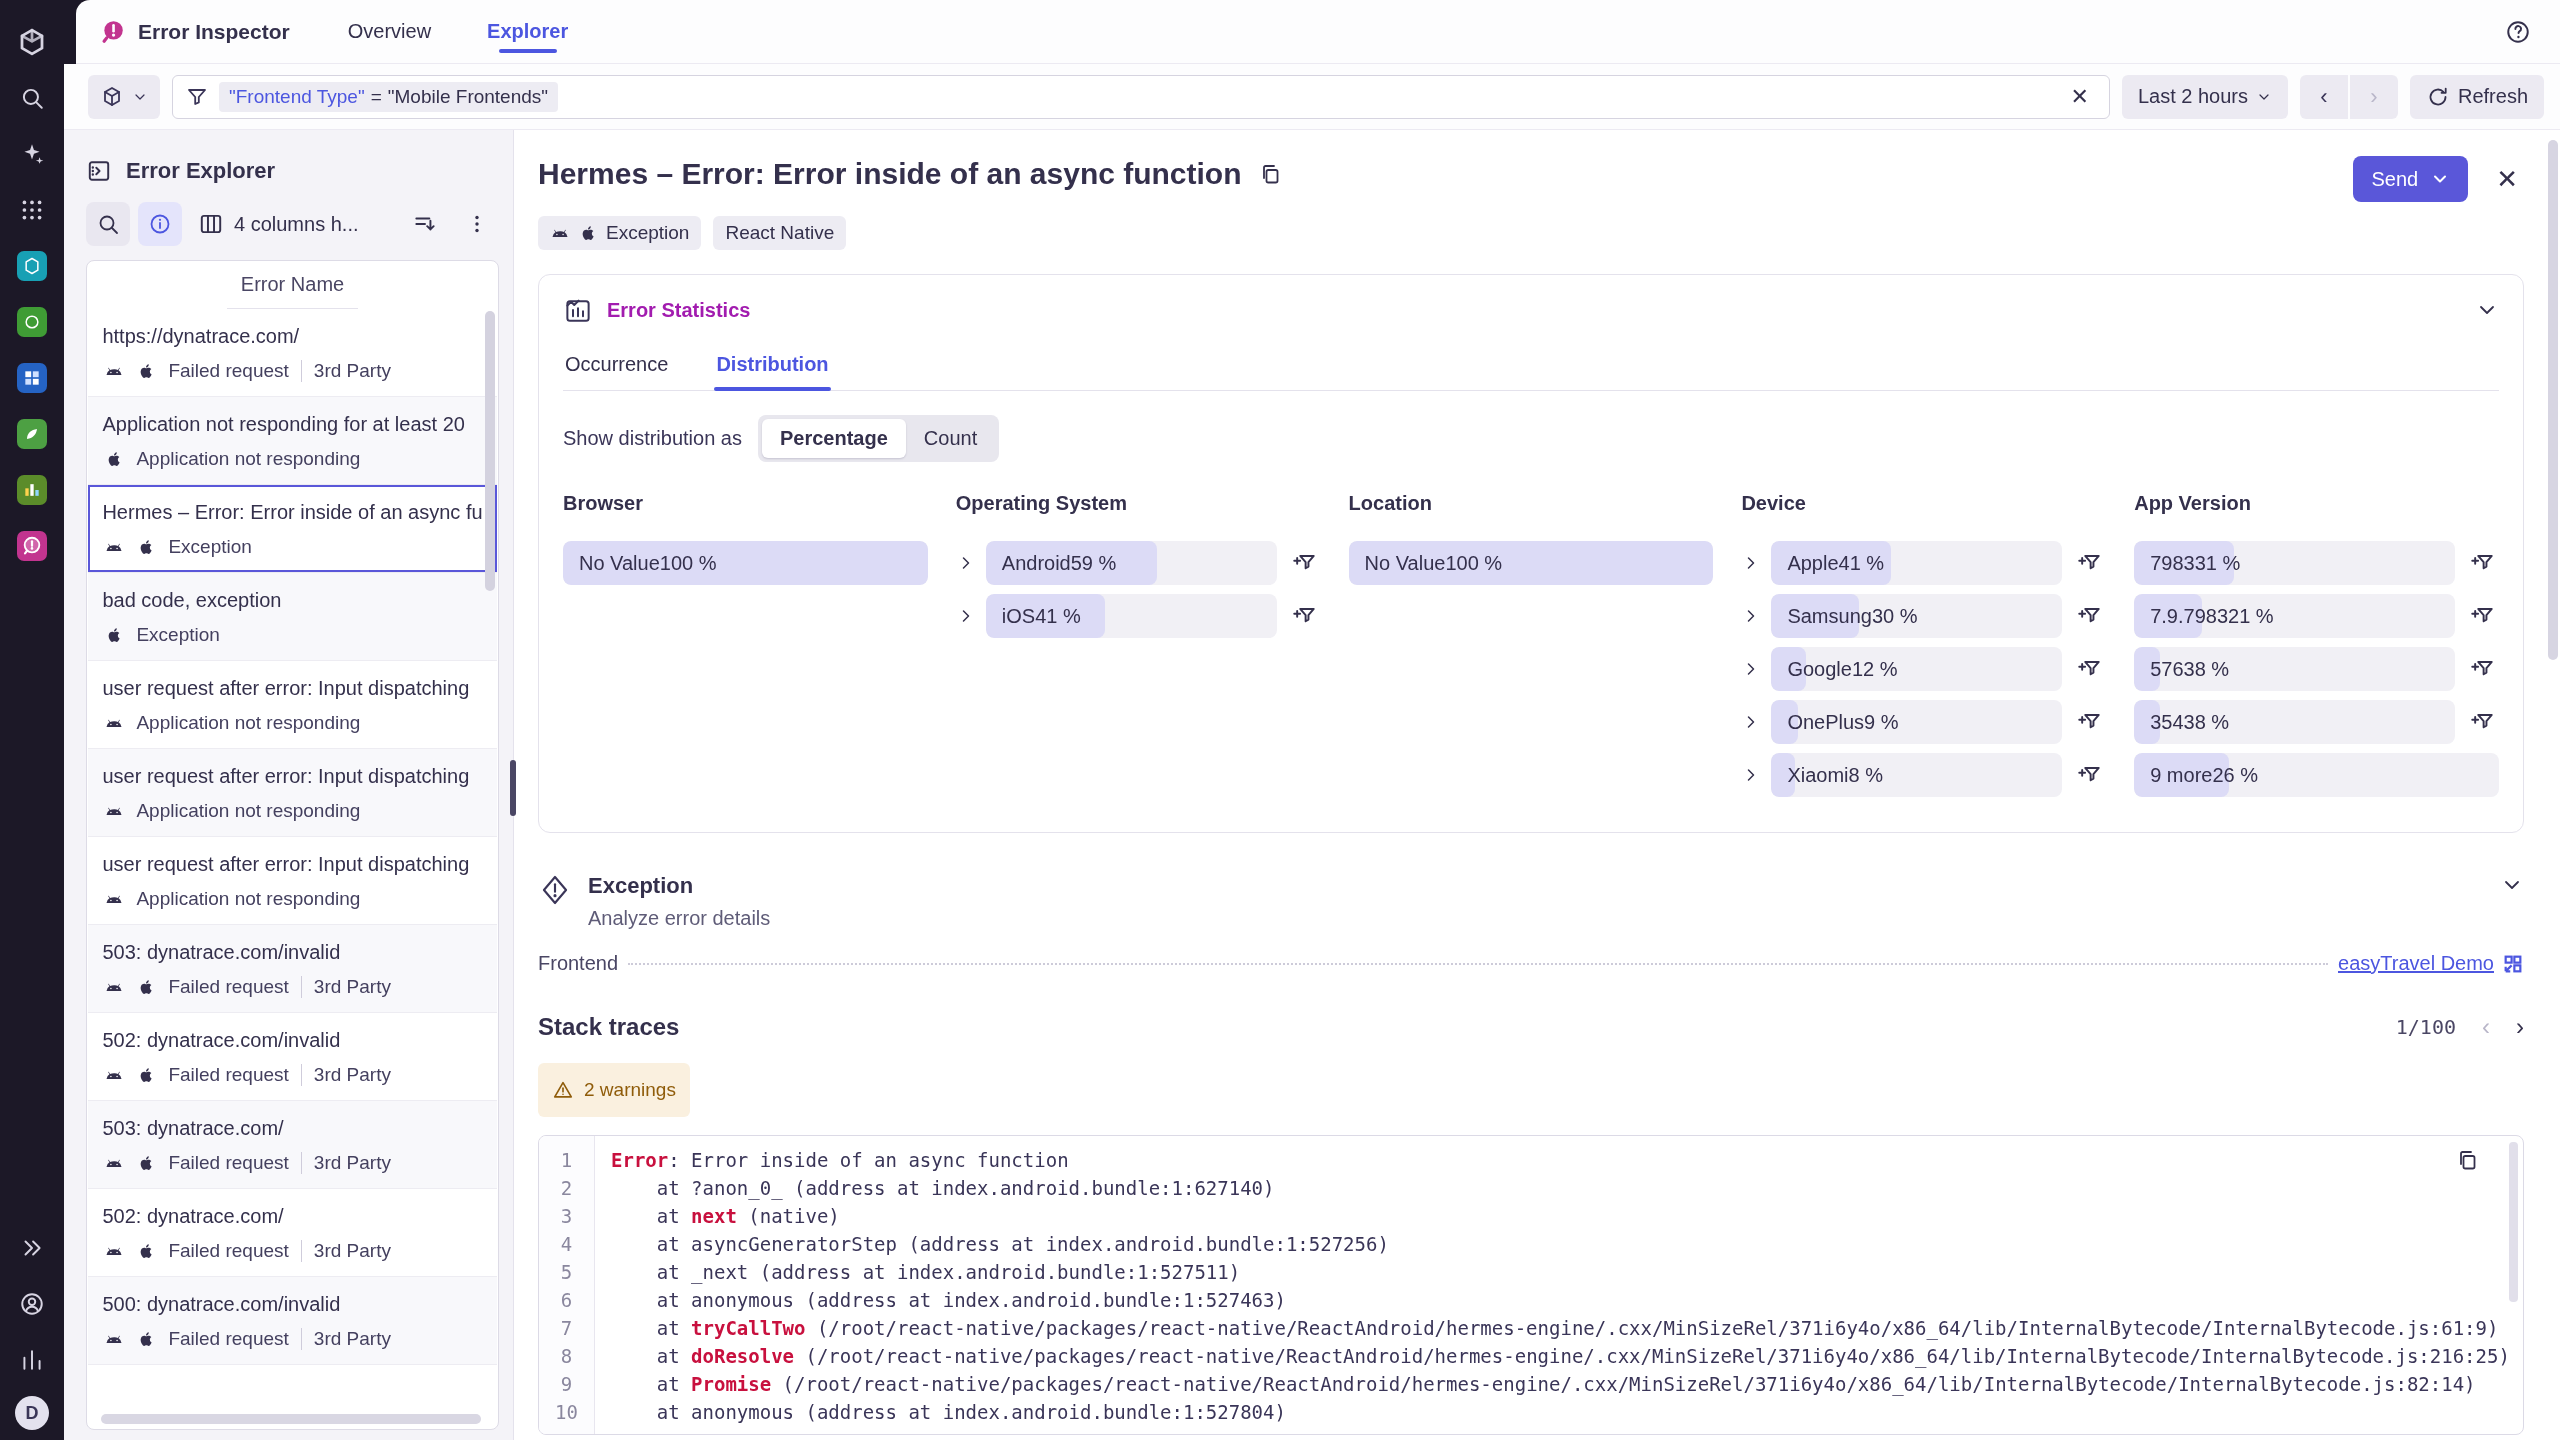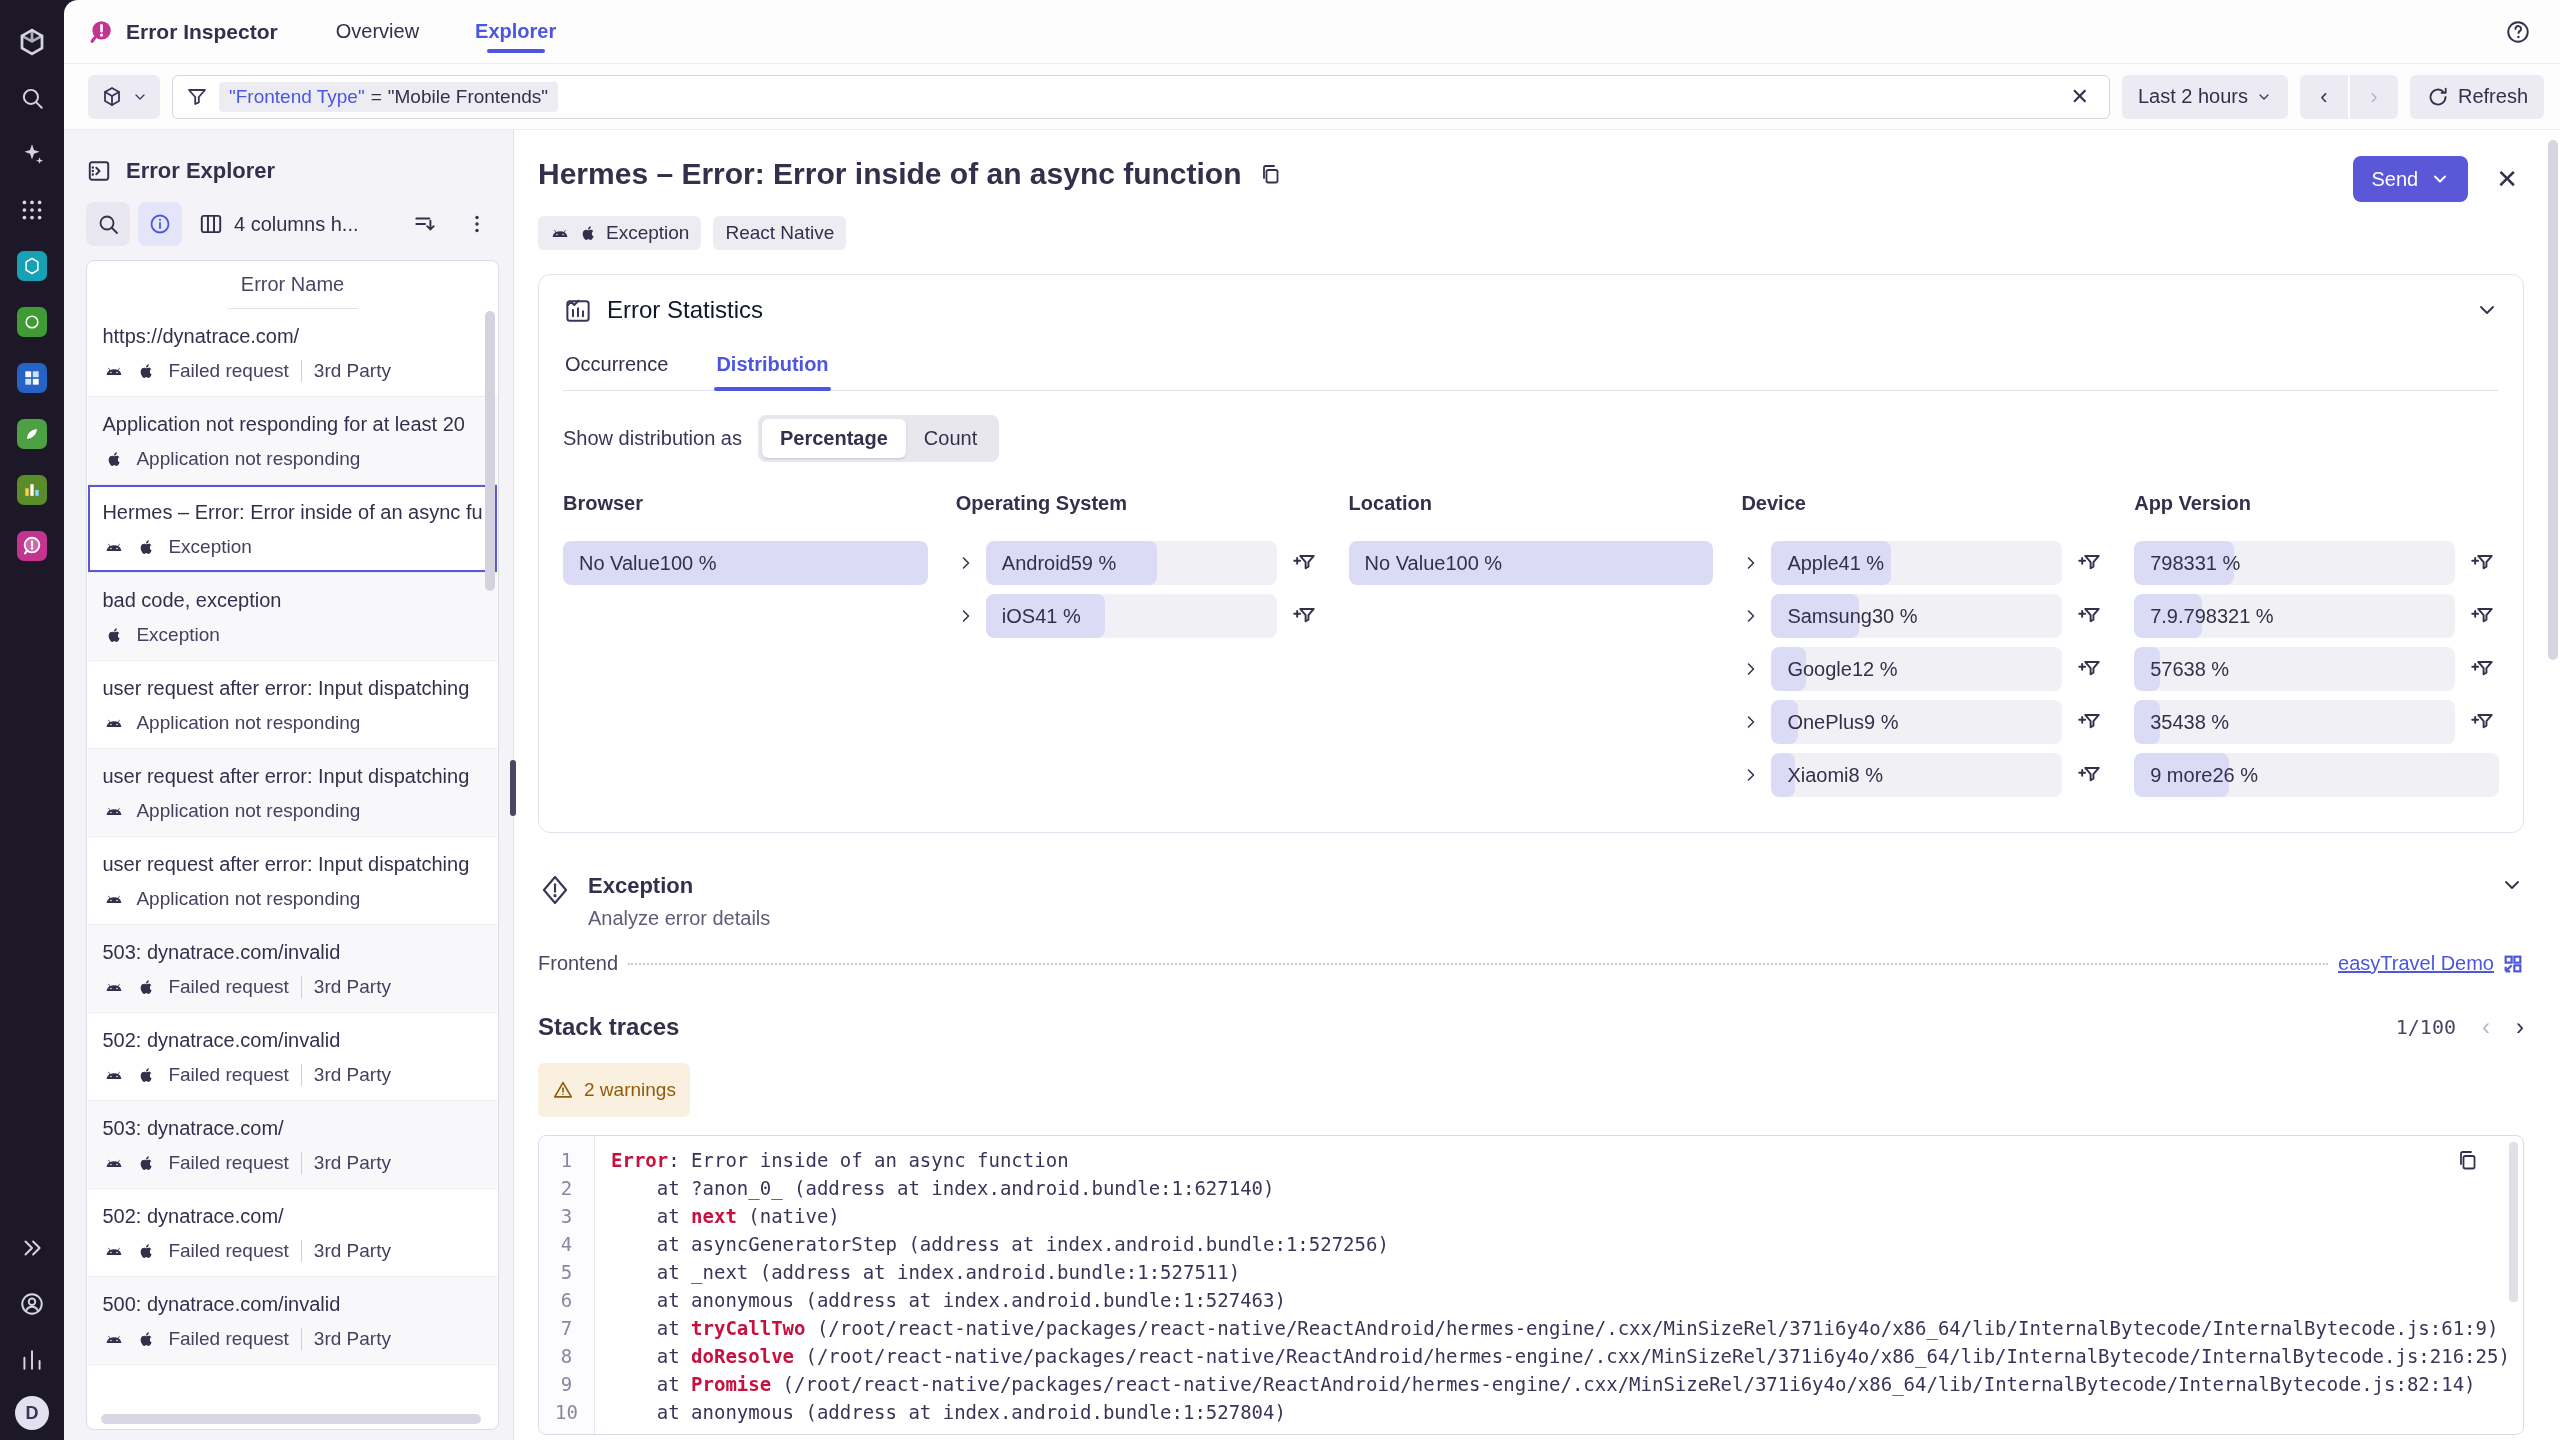--- a/index.html
+++ b/index.html
@@ -11,21 +11,21 @@
   }
   
   .rail { width:64px; min-width:64px; height:1440px; background:#1c1827; display:flex; flex-direction:column; align-items:center; padding:14px 0 10px; color:#d7d4e2; }
   .rail .spacer { flex:1; }
   .rail-btn { width:42px; height:42px; display:flex; align-items:center; justify-content:center; border-radius:8px; margin:7px 0; cursor:pointer; }
   .rail-btn svg { display:block; }
   .app-tile { width:30px; height:30px; border-radius:7px; margin:13px 0; display:flex; align-items:center; justify-content:center; font-size:15px; font-weight:bold; color:#fff; }
   .avatar { width:34px; height:34px; border-radius:50%; background:#e3e1ee; color:#3a3558; display:flex; align-items:center; justify-content:center; font-weight:bold; font-size:18px; margin:8px 0 0; }
   
   .shell { flex:1; display:flex; flex-direction:column; min-width:0; }
-  .topbar { height:64px; background:#fdfdfe; border-radius:14px 0 0 0; display:flex; align-items:center; padding:0 24px; border-bottom:1px solid #eceaf2; }
+  .topbar { height:64px; background:#fdfdfe; border-radius:14px 0 0 0; display:flex; align-items:center; padding:0 24px; border-bottom:1px solid #eceaf2;margin-left:12px; }
   .appname { display:flex; align-items:center; gap:12px; font-size:21px; font-weight:bold; color:#34304c; margin-right:56px; }
   .top-tab { font-size:20px; color:#34304c; margin-right:52px; position:relative; padding:18px 2px; cursor:pointer; }
   .top-tab.active { color:#4c56e0; font-weight:bold; }
   .top-tab.active::after { content:""; position:absolute; left:50%; transform:translateX(-50%); bottom:8px; width:58px; height:4px; border-radius:2px; background:#4c56e0; }
   .help-btn { margin-left:auto; width:36px; height:36px; border-radius:50%; display:flex; align-items:center; justify-content:center; color:#34304c; cursor:pointer; }
   
   .filterbar { height:66px; background:#fdfdfe; display:flex; align-items:center; padding:0 16px 0 24px; gap:12px; border-bottom:1px solid #eceaf2; }
   .scope-btn { height:44px; padding:0 12px; background:#eceaf2; border-radius:6px; display:flex; align-items:center; gap:8px; cursor:pointer; }
   .filter-input { flex:1; height:44px; border:1px solid #d6d4e0; border-radius:6px; background:#fff; display:flex; align-items:center; padding:0 12px; gap:10px; }
   .filter-chip { background:#edecf3; border-radius:4px; padding:4px 10px; font-size:19px; display:flex; gap:6px; white-space:nowrap; }
@@ -69,21 +69,21 @@
   .page-title { font-size:30px; font-weight:bold; color:#34304c; line-height:1.2; }
   .copy-btn { color:#34304c; cursor:pointer; margin-top:6px; }
   .title-actions { margin-left:auto; display:flex; align-items:center; gap:22px; }
   .send-btn { background:#5a57d9; color:#fff; font-size:20px; border:none; border-radius:8px; height:46px; padding:0 18px; display:flex; align-items:center; gap:12px; cursor:pointer; }
   .close-btn { font-size:26px; color:#34304c; cursor:pointer; padding:2px 6px; }
   .badge-row { display:flex; gap:12px; margin-top:14px; }
   .badge { background:#edecf3; border-radius:6px; padding:6px 12px; font-size:19px; color:#34304c; display:flex; align-items:center; gap:8px; }
   
   .stats-card { border:1px solid #e4e2ec; border-radius:12px; margin-top:24px; padding:20px 24px 26px; }
   .card-head { display:flex; align-items:center; gap:14px; }
-  .card-title { font-size:24px; font-weight:normal; color:#0f172a; }
+  .card-title { font-size:20px; font-weight:bold; color:#a21caf; }
   .collapse { margin-left:auto; cursor:pointer; color:#34304c; }
   .stat-tabs { display:flex; gap:44px; margin-top:18px; border-bottom:1px solid #e4e2ec; }
   .stat-tab { font-size:20px; padding:10px 2px 14px; color:#34304c; position:relative; cursor:pointer; }
   .stat-tab.active { color:#4c56e0; font-weight:bold; }
   .stat-tab.active::after { content:""; position:absolute; left:0; right:0; bottom:-1px; height:4px; border-radius:2px; background:#4c56e0; }
   .dist-row { display:flex; align-items:center; gap:16px; margin:24px 0 30px; font-size:20px; }
   .seg { background:#e8e7ee; border-radius:8px; padding:4px; display:flex; }
   .seg-opt { padding:8px 18px; border-radius:6px; font-size:20px; color:#34304c; cursor:pointer; }
   .seg-opt.on { background:#fff; font-weight:bold; box-shadow:0 1px 2px rgba(40,35,80,.18); }
   .stat-grid { display:grid; grid-template-columns:repeat(5,1fr); column-gap:28px; }

